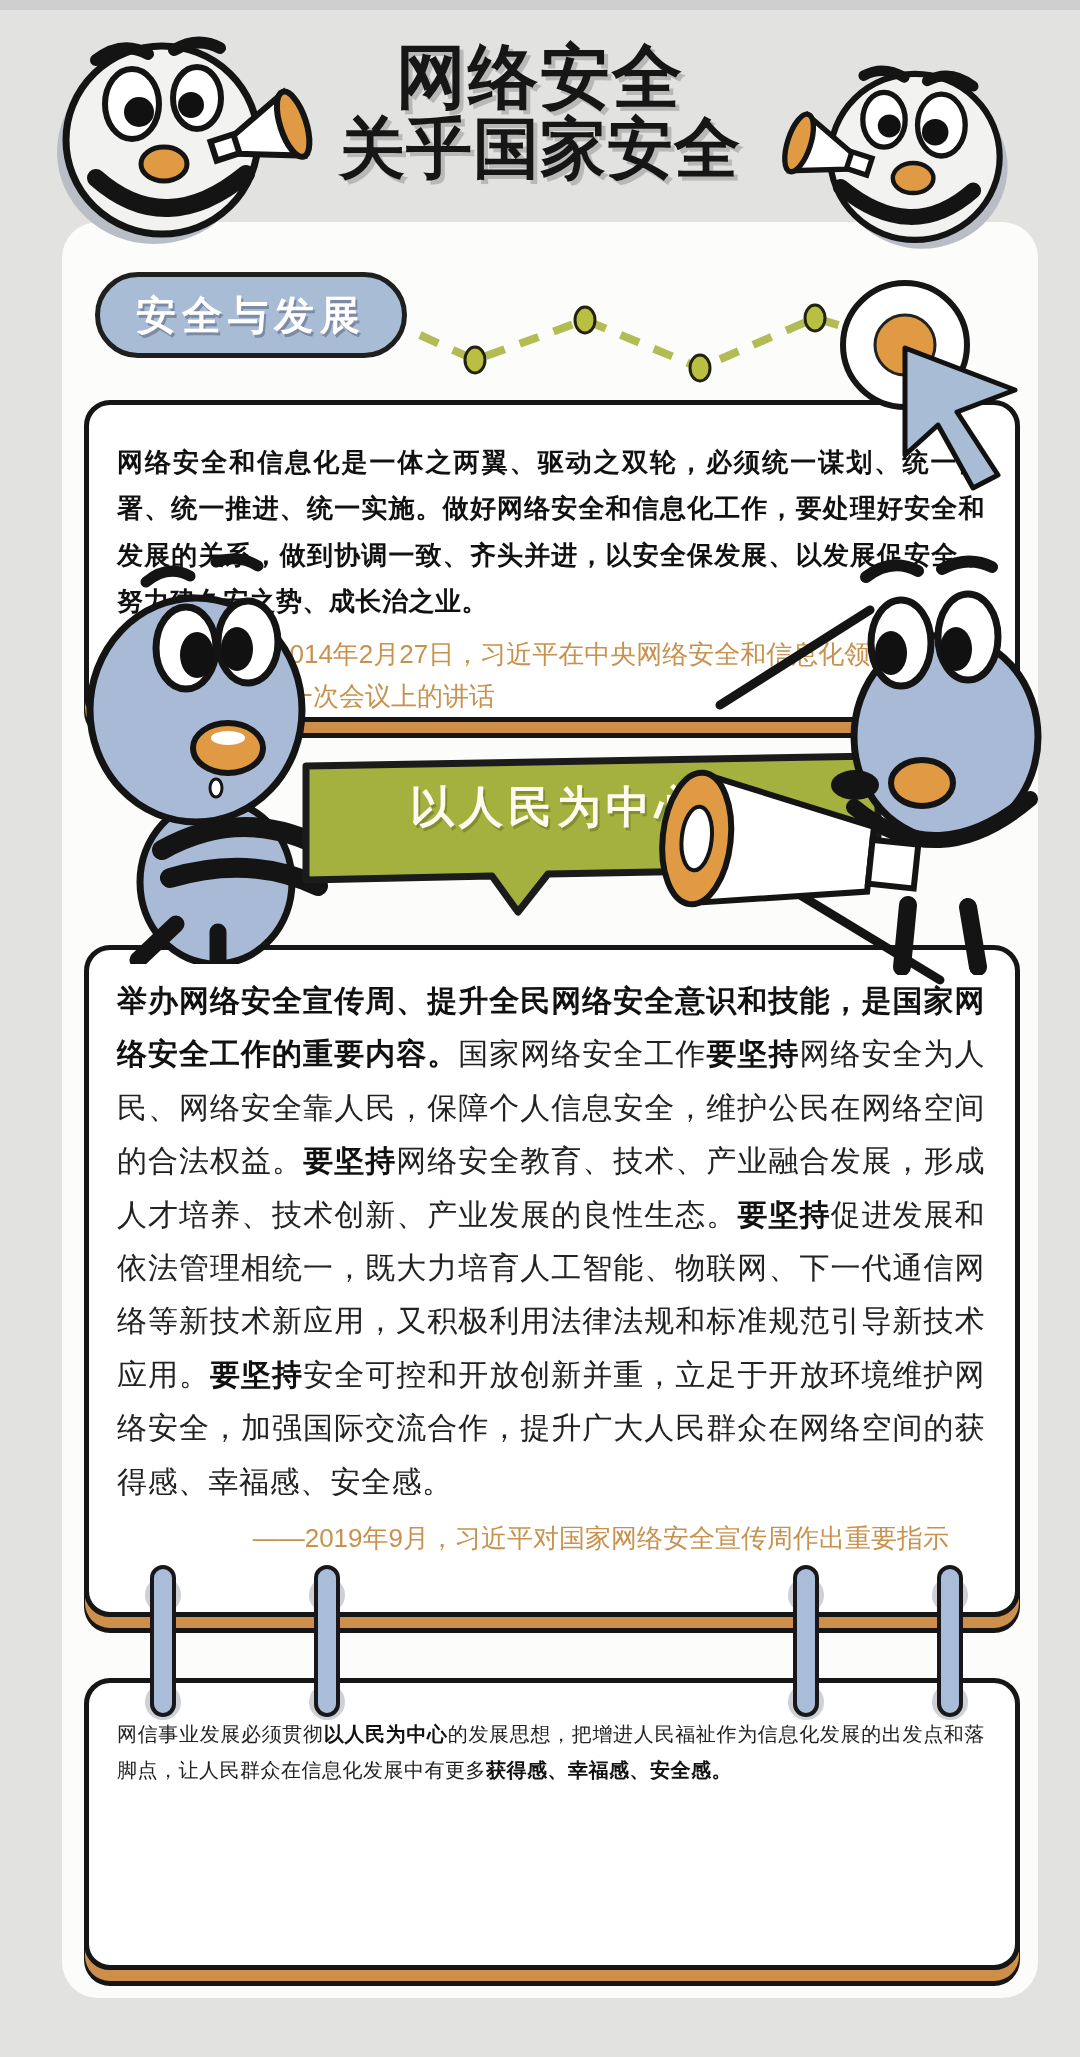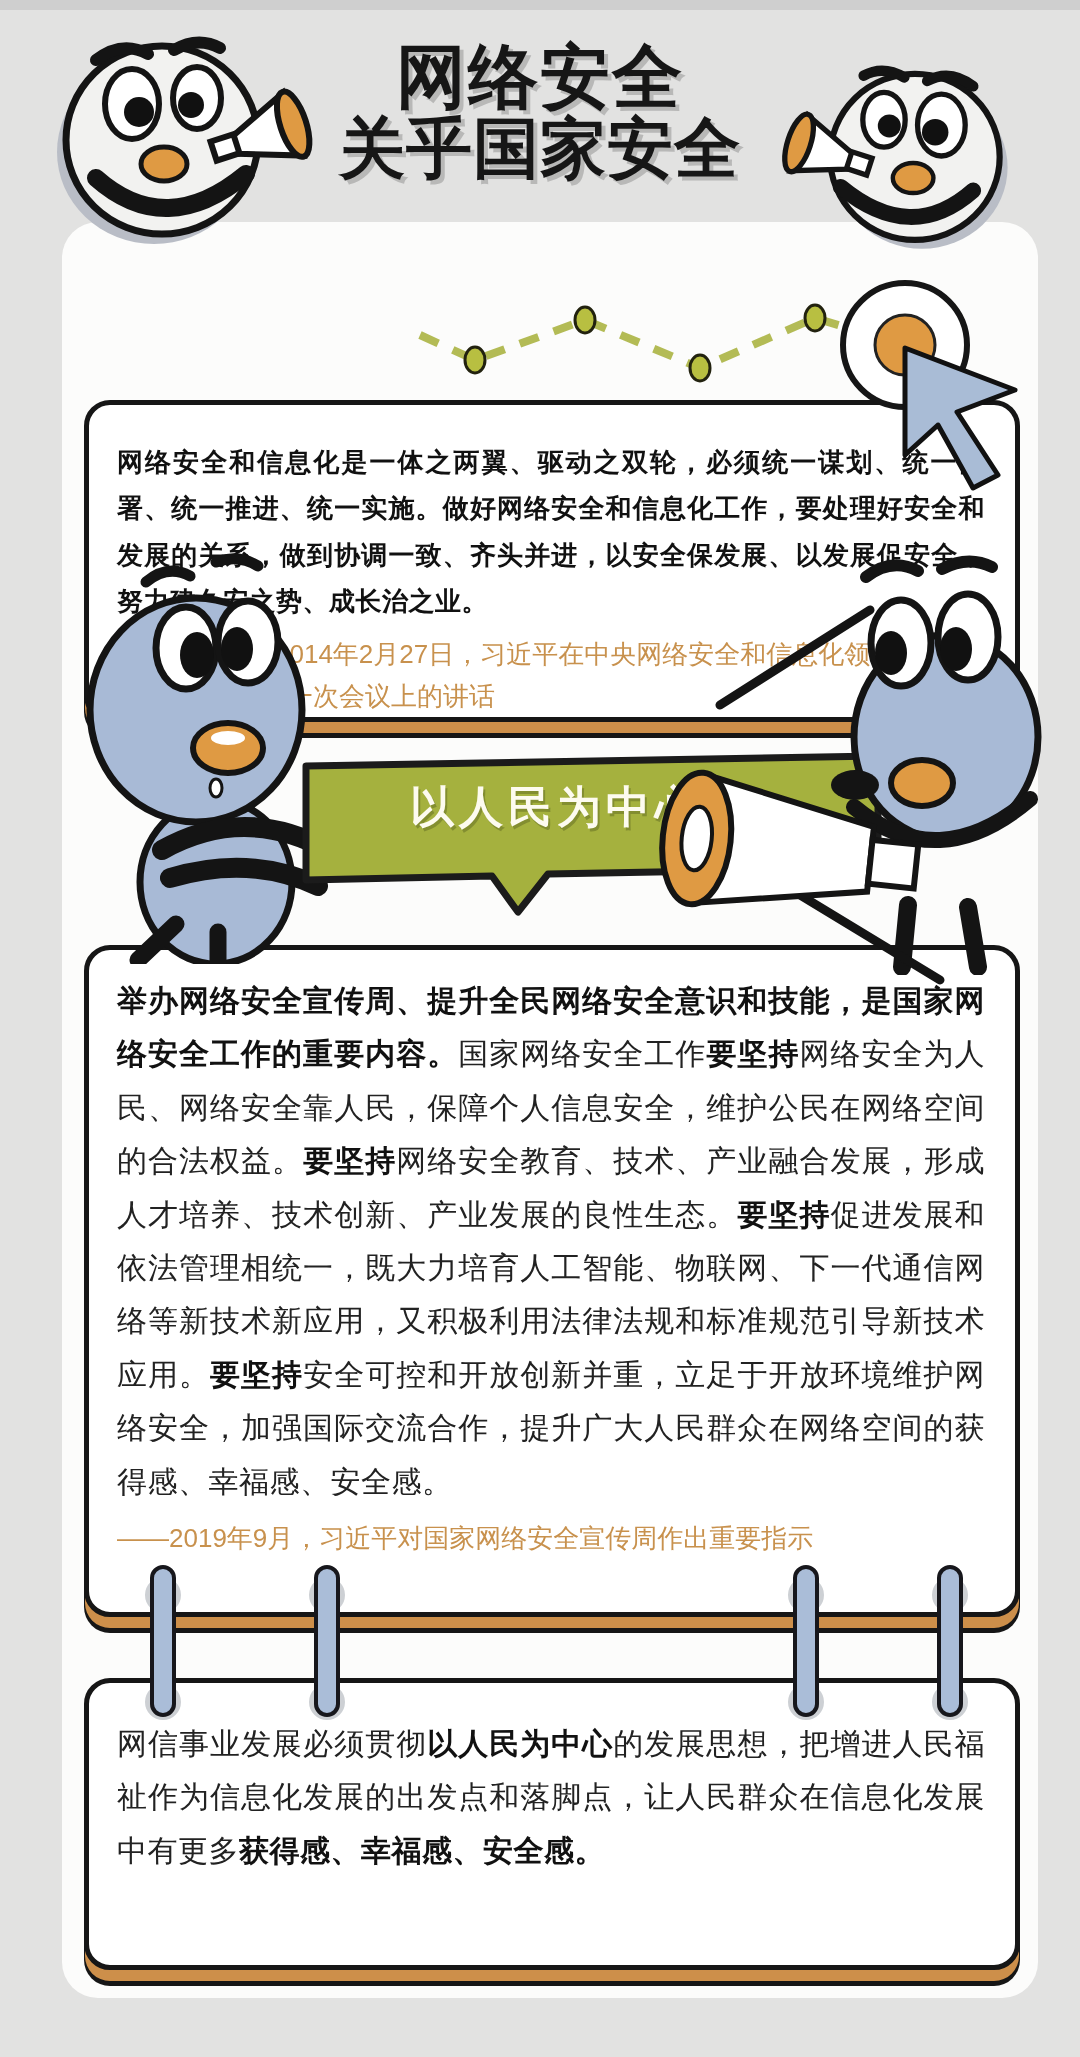--- a/index.html
+++ b/index.html
@@ -42,26 +42,26 @@
   }
   .card1{top:390px;height:322px;}
   .card2{top:935px;height:672px;padding-top:24px;}
   .card3{top:1668px;height:292px;}
   .body{
     margin:0;color:#222;letter-spacing:.5px;text-align:justify;
   }
   .body b{font-weight:800;color:#111;}
   .card1 .body{font-size:26px;line-height:1.78;}
   .card2 .body{font-size:30px;line-height:1.78;}
-  .card3 .body{font-size:30px;line-height:1.78;}
+  .card3 .body{font-size:20px;line-height:1.78;}
   .attribution{
     margin:10px 0 0 0;color:#c8914d;font-size:26px;line-height:1.6;
   }
   .attr-indent1{padding-left:170px;text-indent:-64px;}
-  .attr-right{text-align:left;padding-right:36px;}
+  .attr-right{text-align:right;padding-right:36px;}
   .attr-indent3{padding-left:175px;text-indent:-60px;}
   
   .mascot{position:absolute;z-index:5;}
   .m-left{left:66px;top:542px;width:310px;height:412px;}
   .m-right{left:846px;top:545px;width:196px;height:420px;z-index:6;}
   .banner-svg{position:absolute;left:302px;top:740px;width:580px;height:170px;z-index:6;}
   .banner-label{
     position:absolute;left:322px;top:768px;width:470px;z-index:7;
     text-align:center;color:#fdfbef;font-size:44px;font-weight:800;
     letter-spacing:5px;text-shadow:2px 3px 0 rgba(90,100,30,.45);
@@ -117,20 +117,23 @@
     <path d="M 128 22 Q 152 8 174 20" stroke="#141414" stroke-width="12" fill="none" stroke-linecap="round"></path>
     <g transform="translate(178,84) rotate(-18)">
       <polygon points="0,26 62,0 62,66 0,44" fill="#ffffff" stroke="#141414" stroke-width="6"></polygon>
       <ellipse cx="62" cy="33" rx="13" ry="34" fill="#df9a43" stroke="#141414" stroke-width="6"></ellipse>
       <rect x="-22" y="24" width="24" height="20" fill="#ffffff" stroke="#141414" stroke-width="6"></rect>
     </g>
   </svg>
 
   <div class="panel"></div>
 
+  <div class="badge">
+    <span>安全与发展</span>
+  </div>
 
   <svg class="path-svg" viewBox="0 0 660 250">
     <polyline points="30,85 85,110 195,70 310,118 425,68 515,95" fill="none" stroke="#b3bb55" stroke-width="8" stroke-dasharray="20 16"></polyline>
     <ellipse cx="85" cy="110" rx="10" ry="13" fill="#b8bf41" stroke="#22220f" stroke-width="3"></ellipse>
     <ellipse cx="195" cy="70" rx="10" ry="13" fill="#b8bf41" stroke="#22220f" stroke-width="3"></ellipse>
     <ellipse cx="310" cy="118" rx="10" ry="13" fill="#b8bf41" stroke="#22220f" stroke-width="3"></ellipse>
     <ellipse cx="425" cy="68" rx="10" ry="13" fill="#b8bf41" stroke="#22220f" stroke-width="3"></ellipse>
     <circle cx="515" cy="95" r="62" fill="#ffffff" stroke="#161616" stroke-width="6"></circle>
     <circle cx="515" cy="95" r="30" fill="#df9a43" stroke="#222" stroke-width="3"></circle>
     <polygon points="515,98 625,140 567,162 608,225 583,238 548,175 515,205" fill="#a9bcd6" stroke="#111" stroke-width="5" stroke-linejoin="round"></polygon>

